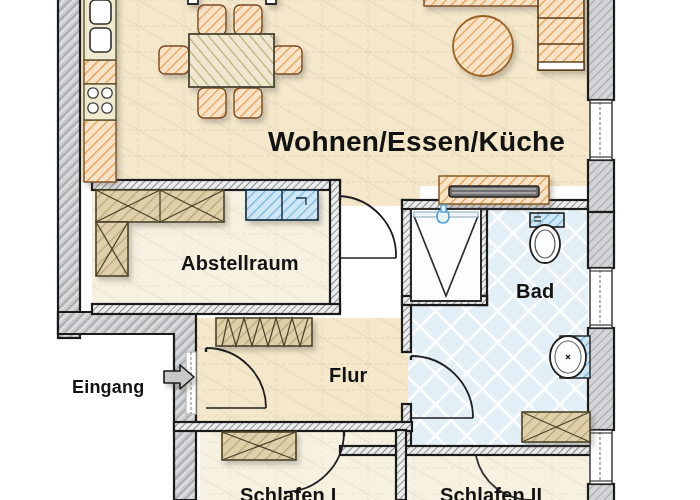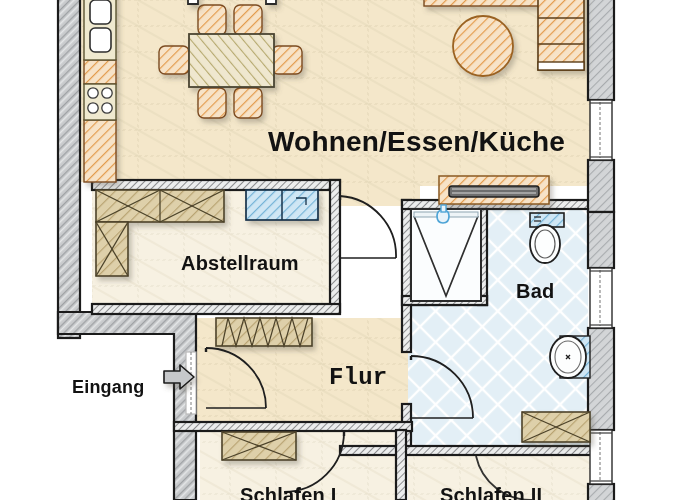--- a/index.html
+++ b/index.html
@@ -5,21 +5,21 @@
   html,body{margin:0;padding:0;background:#ffffff;}
   body{width:700px;height:500px;overflow:hidden;
        font-family:"Liberation Sans","DejaVu Sans",sans-serif;}
   #plan{position:relative;width:700px;height:500px;background:#ffffff;}
   svg#floorplan{position:absolute;top:0;left:0;width:700px;height:500px;display:block;}
   .room-label{position:absolute;font-weight:bold;color:#121212;
        white-space:nowrap;letter-spacing:.2px;}
   .rl-wohnen{left:268px;top:126px;font-size:28px;}
   .rl-abstell{left:151px;top:252px;font-size:20px;margin-left:30px;}
   .rl-bad{left:516px;top:280px;font-size:20px;}
-  .rl-flur{left:329px;top:364px;font-size:24px;font-family:Liberation Mono, monospace;}
+  .rl-flur{left:329px;top:364px;font-size:20px;}
   .rl-eingang{left:72px;top:377px;font-size:18px;}
   .rl-schlaf1{left:240px;top:484px;font-size:20px;}
   .rl-schlaf2{left:440px;top:484px;font-size:20px;}
 </style>
 </head>
 <body>
 
 <div id="plan">
 
   <svg id="floorplan" viewBox="0 0 700 500">

